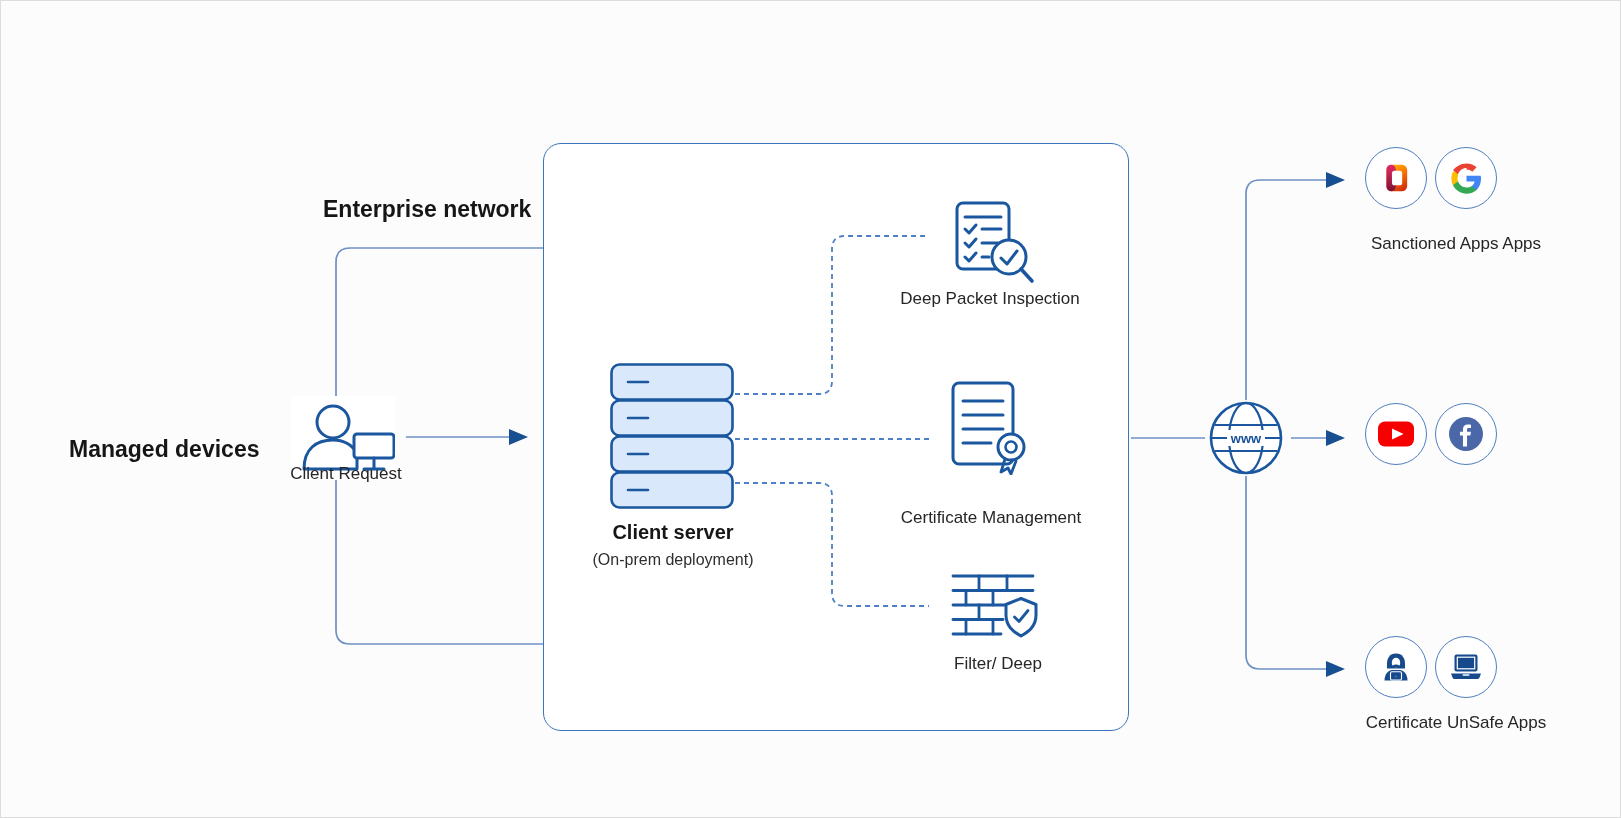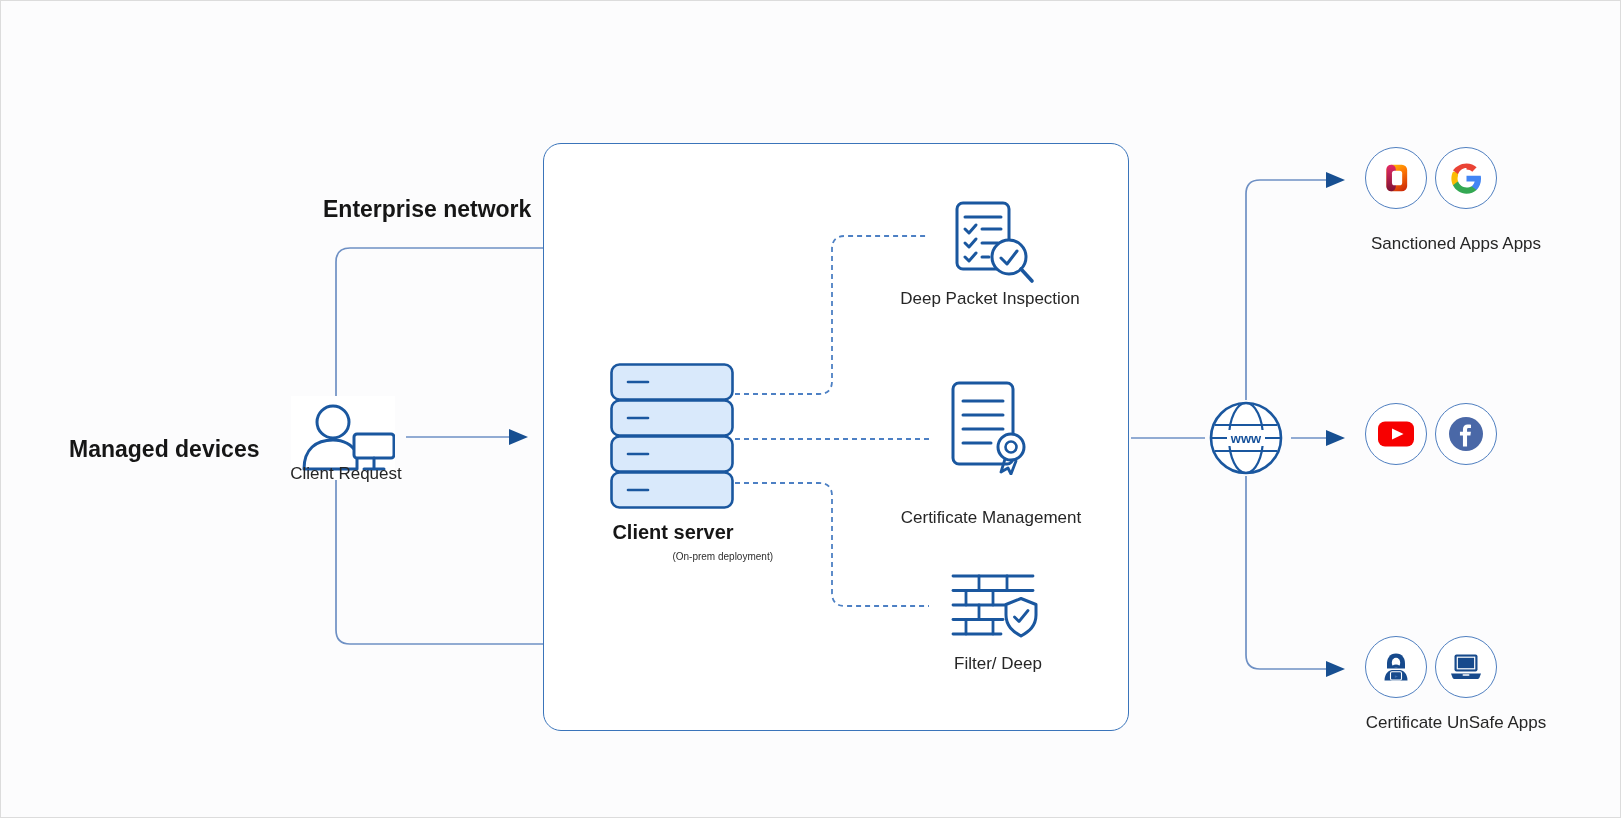--- a/index.html
+++ b/index.html
@@ -5,21 +5,21 @@
   html,body{margin:0;padding:0;background:#ffffff;}
   .canvas{
     position:relative;width:1621px;height:818px;
     background:#fcfcfd;border:1px solid #dcdcdc;box-sizing:border-box;
     font-family:"Liberation Sans", sans-serif;overflow:hidden;
   }
   .abs{position:absolute;}
   .lbl{color:#262626;font-size:17px;text-align:center;line-height:1.25;}
   .lbl-left{color:#161616;font-weight:700;font-size:23px;white-space:nowrap;}
   .gw-title{color:#161616;font-weight:700;font-size:20px;text-align:center;}
-  .gw-sub{color:#2e2e2e;font-size:10px;text-align:right;}
+  .gw-sub{color:#2e2e2e;font-size:16px;text-align:center;}
   .bigbox{
     left:542px;top:142px;width:586px;height:588px;
     border:1.5px solid #3a74ba;border-radius:18px;background:#ffffff;box-sizing:border-box;
   }
   .overlay{left:0;top:0;pointer-events:none;}
   .app-circle{
     width:60px;height:60px;border:1.5px solid #4f7fc0;border-radius:50%;
     background:#fff;display:flex;align-items:center;justify-content:center;box-sizing:content-box;
   }
 </style>

